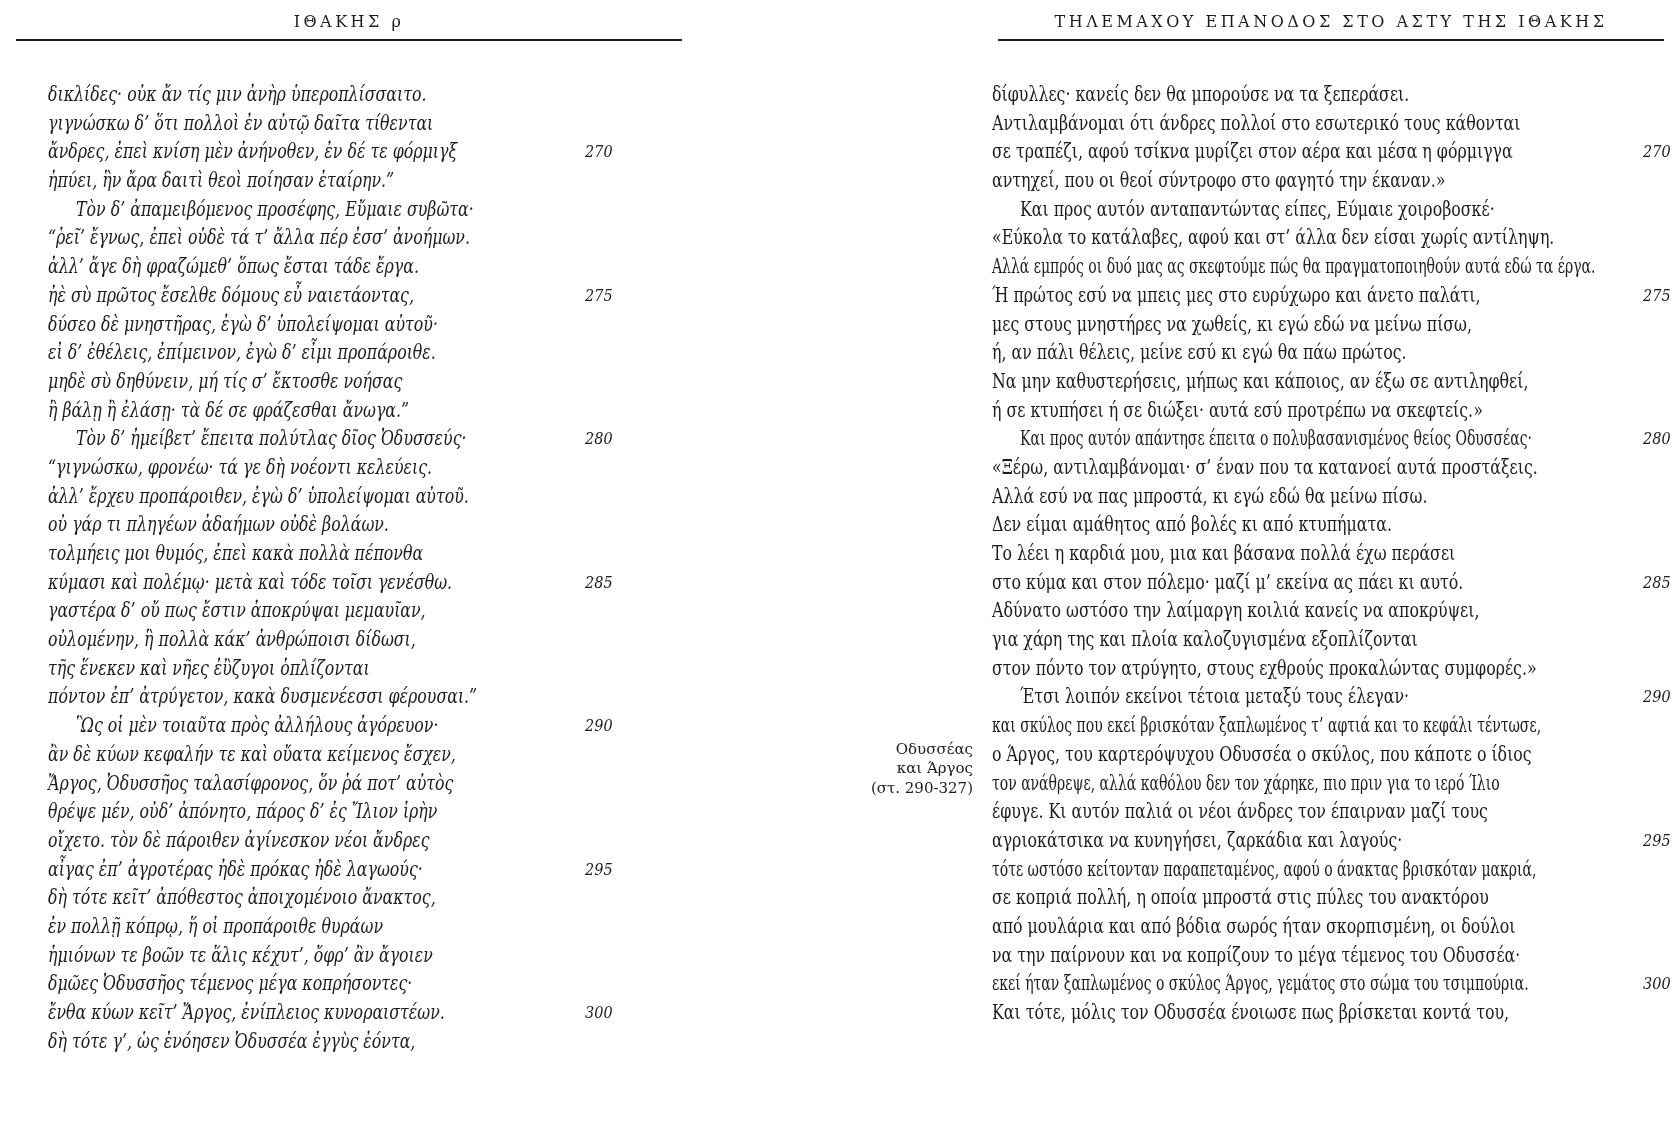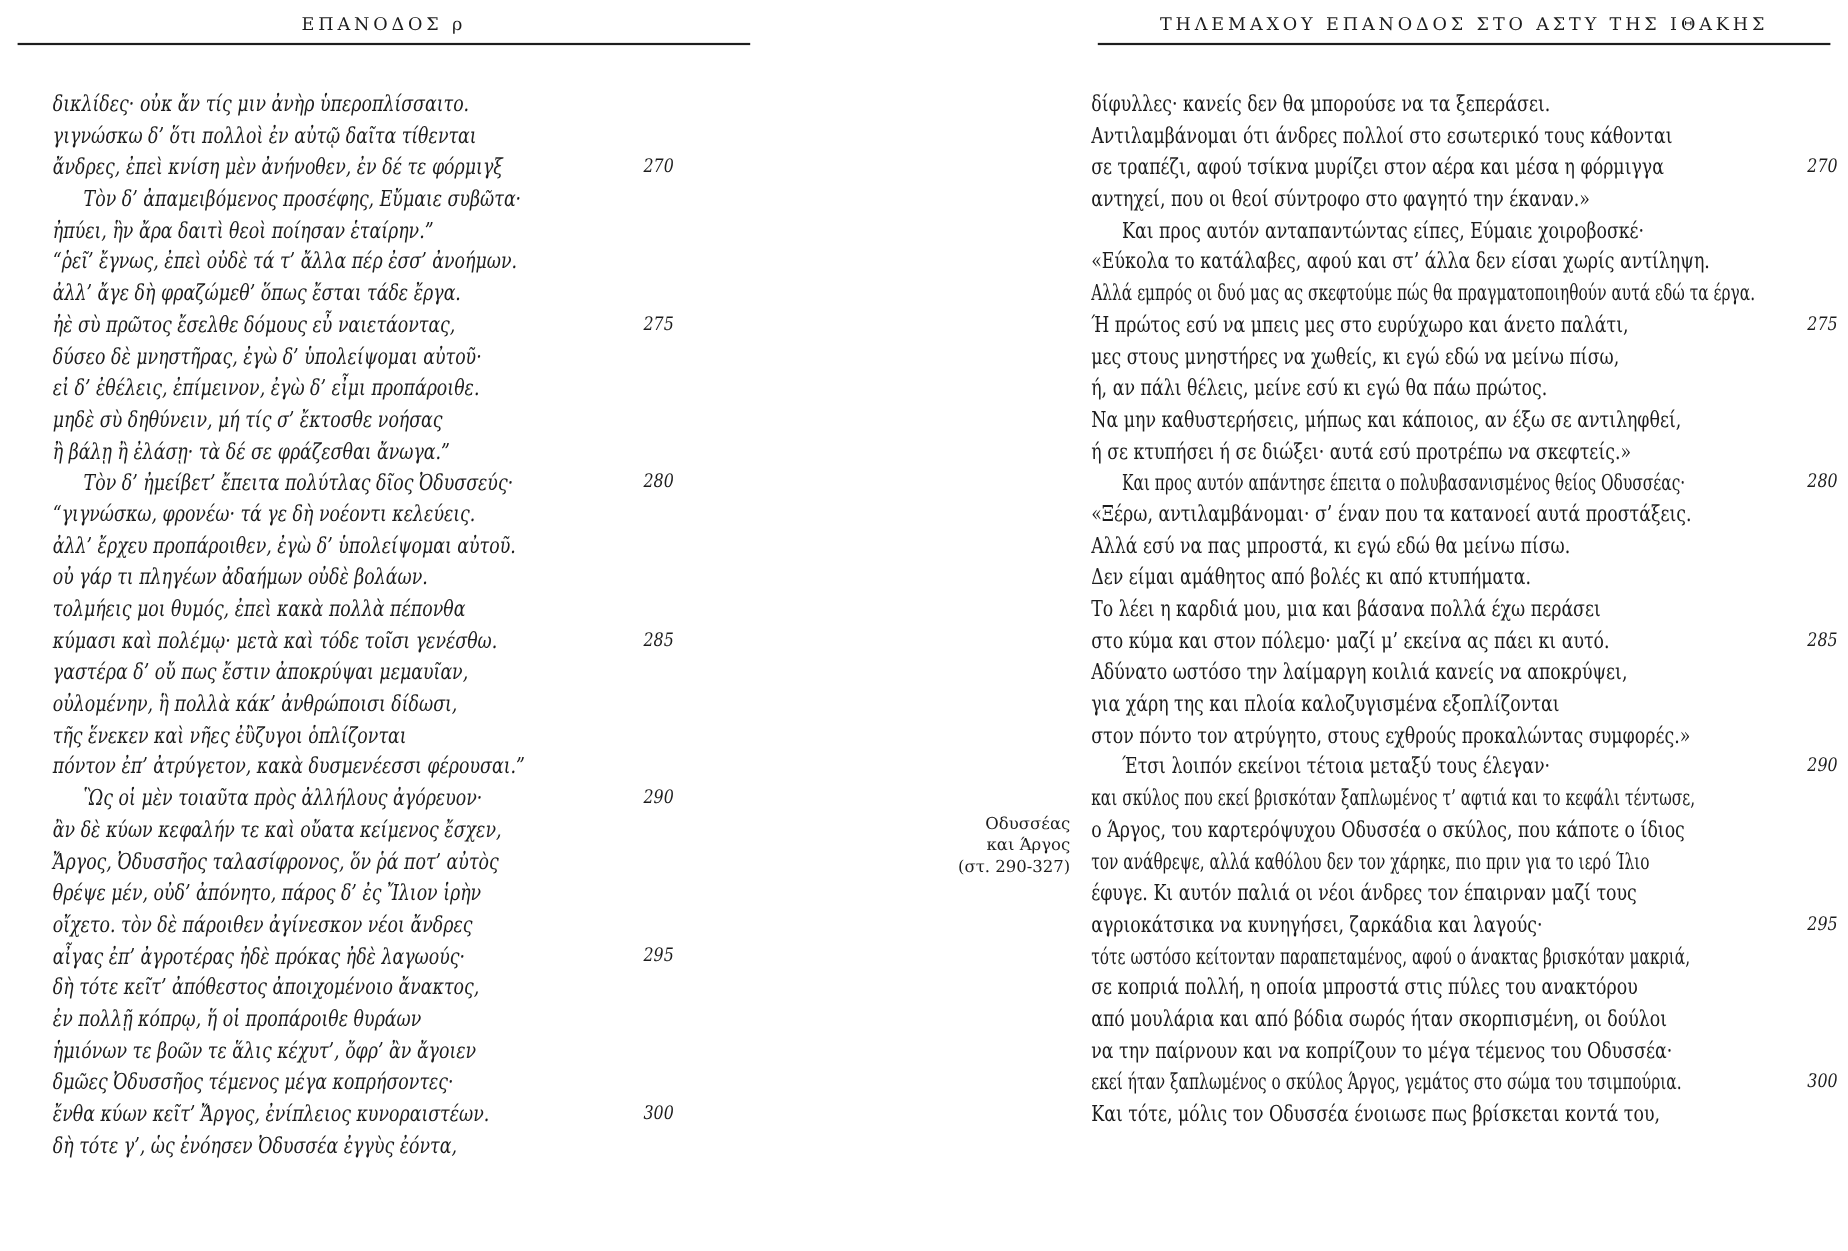--- a/index.html
+++ b/index.html
@@ -47,28 +47,28 @@
   }
 
   .pfoot { position:absolute; top:1100px; font-size:16px; text-align:center;margin-top:47px; }
   #page-left  .pfoot { left:0;     width:650px; }
   #page-right .pfoot { left:160px; width:674px; }
 </style>
 </head>
 <body>
 
 <div class="page" id="page-left">
-  <div class="phead">ΕΠΑΝΟΔΟΣ ρ</div>
+  <div class="phead">ΙΘΑΚΗΣ ρ</div>
   <div class="rule"></div>
   <div class="verses" id="verses-left">
       <div class="vline"><span class="vtext">δικλίδες· οὐκ ἄν τίς μιν ἀνὴρ ὑπεροπλίσσαιτο.</span></div>
       <div class="vline"><span class="vtext">γιγνώσκω δ’ ὅτι πολλοὶ ἐν αὐτῷ δαῖτα τίθενται</span></div>
       <div class="vline"><span class="vtext">ἄνδρες, ἐπεὶ κνίση μὲν ἀνήνοθεν, ἐν δέ τε φόρμιγξ</span><span class="vnum">270</span></div>
+      <div class="vline"><span class="vtext">ἠπύει, ἣν ἄρα δαιτὶ θεοὶ ποίησαν ἑταίρην.”</span></div>
       <div class="vline indent"><span class="vtext">Τὸν δ’ ἀπαμειβόμενος προσέφης, Εὔμαιε συβῶτα·</span></div>
-      <div class="vline"><span class="vtext">ἠπύει, ἣν ἄρα δαιτὶ θεοὶ ποίησαν ἑταίρην.”</span></div>
       <div class="vline"><span class="vtext">“ῥεῖ’ ἔγνως, ἐπεὶ οὐδὲ τά τ’ ἄλλα πέρ ἐσσ’ ἀνοήμων.</span></div>
       <div class="vline"><span class="vtext">ἀλλ’ ἄγε δὴ φραζώμεθ’ ὅπως ἔσται τάδε ἔργα.</span></div>
       <div class="vline"><span class="vtext">ἠὲ σὺ πρῶτος ἔσελθε δόμους εὖ ναιετάοντας,</span><span class="vnum">275</span></div>
       <div class="vline"><span class="vtext">δύσεο δὲ μνηστῆρας, ἐγὼ δ’ ὑπολείψομαι αὐτοῦ·</span></div>
       <div class="vline"><span class="vtext">εἰ δ’ ἐθέλεις, ἐπίμεινον, ἐγὼ δ’ εἶμι προπάροιθε.</span></div>
       <div class="vline"><span class="vtext">μηδὲ σὺ δηθύνειν, μή τίς σ’ ἔκτοσθε νοήσας</span></div>
       <div class="vline"><span class="vtext">ἢ βάλῃ ἢ ἐλάσῃ· τὰ δέ σε φράζεσθαι ἄνωγα.”</span></div>
       <div class="vline indent"><span class="vtext">Τὸν δ’ ἠμείβετ’ ἔπειτα πολύτλας δῖος Ὀδυσσεύς·</span><span class="vnum">280</span></div>
       <div class="vline"><span class="vtext">“γιγνώσκω, φρονέω· τά γε δὴ νοέοντι κελεύεις.</span></div>
       <div class="vline"><span class="vtext">ἀλλ’ ἔρχευ προπάροιθεν, ἐγὼ δ’ ὑπολείψομαι αὐτοῦ.</span></div>

